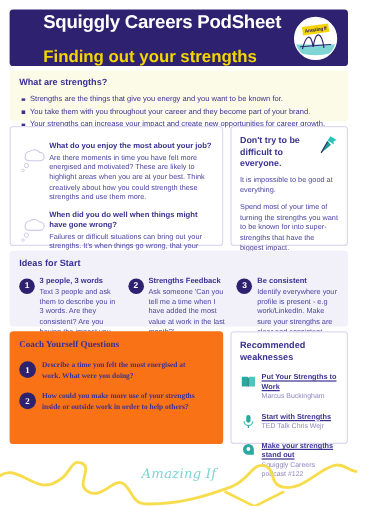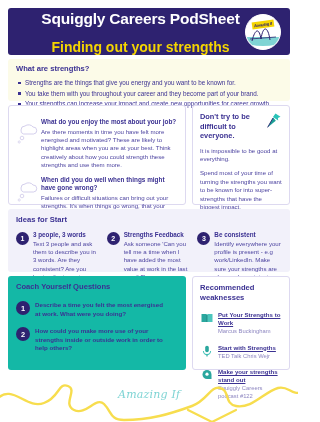--- a/index.html
+++ b/index.html
@@ -12,21 +12,21 @@
     position:relative;
   }
   .page{position:relative;width:298px;height:422px;overflow:hidden;background:#fff;}
 
   
   .header{
     position:absolute;left:8px;top:8px;width:282px;height:47px;
     background:#2e2270;border-radius:3px;
     display:flex;align-items:center;
   }
-  .header-text{padding-left:28px;flex:1;text-align:center;}
+  .header-text{padding-left:28px;flex:1;}
   .header-title{
     color:#ffffff;font-size:15.5px;font-weight:bold;line-height:17px;
     letter-spacing:-0.2px;
   }
   .header-sub{
     color:#f5d500;font-size:14px;font-weight:bold;line-height:11px;margin-top:15px;
   }
   .logo-badge{
     width:34px;height:34px;border-radius:50%;
     background:#ffffff;border:1.5px solid #ffffff;
@@ -100,22 +100,22 @@
     background:#2e2270;color:#fff;font-size:7px;font-weight:bold;
     display:flex;align-items:center;justify-content:center;margin-top:1px;
   }
   .idea-body{flex:1;}
   .idea-head{font-size:6.3px;font-weight:bold;line-height:8px;color:#3b3192;}
   .idea-text{font-size:6.1px;line-height:8.2px;color:#4d44a0;margin-top:1px;}
 
   
   .coach{
     left:8px;top:276px;width:178px;height:94px;
-    background:#14b8a6;
-    padding:6px 16px 0 8px;box-sizing:border-box;
+    background:#f97316;
+    padding:6px 16px 0 8px;box-sizing:border-box;font-family:Liberation Serif, serif;
   }
   .coach-row{display:flex;gap:5px;margin-top:9px;align-items:flex-start;}
   .circ-pink{
     flex:0 0 auto;width:14px;height:14px;border-radius:50%;
     background:#2e2270;color:#fff;font-size:7.4px;font-weight:bold;
     display:flex;align-items:center;justify-content:center;
   }
   .coach-text{font-size:6.2px;line-height:8.6px;color:#3b3192;font-weight:bold;flex:1;}
 
   

